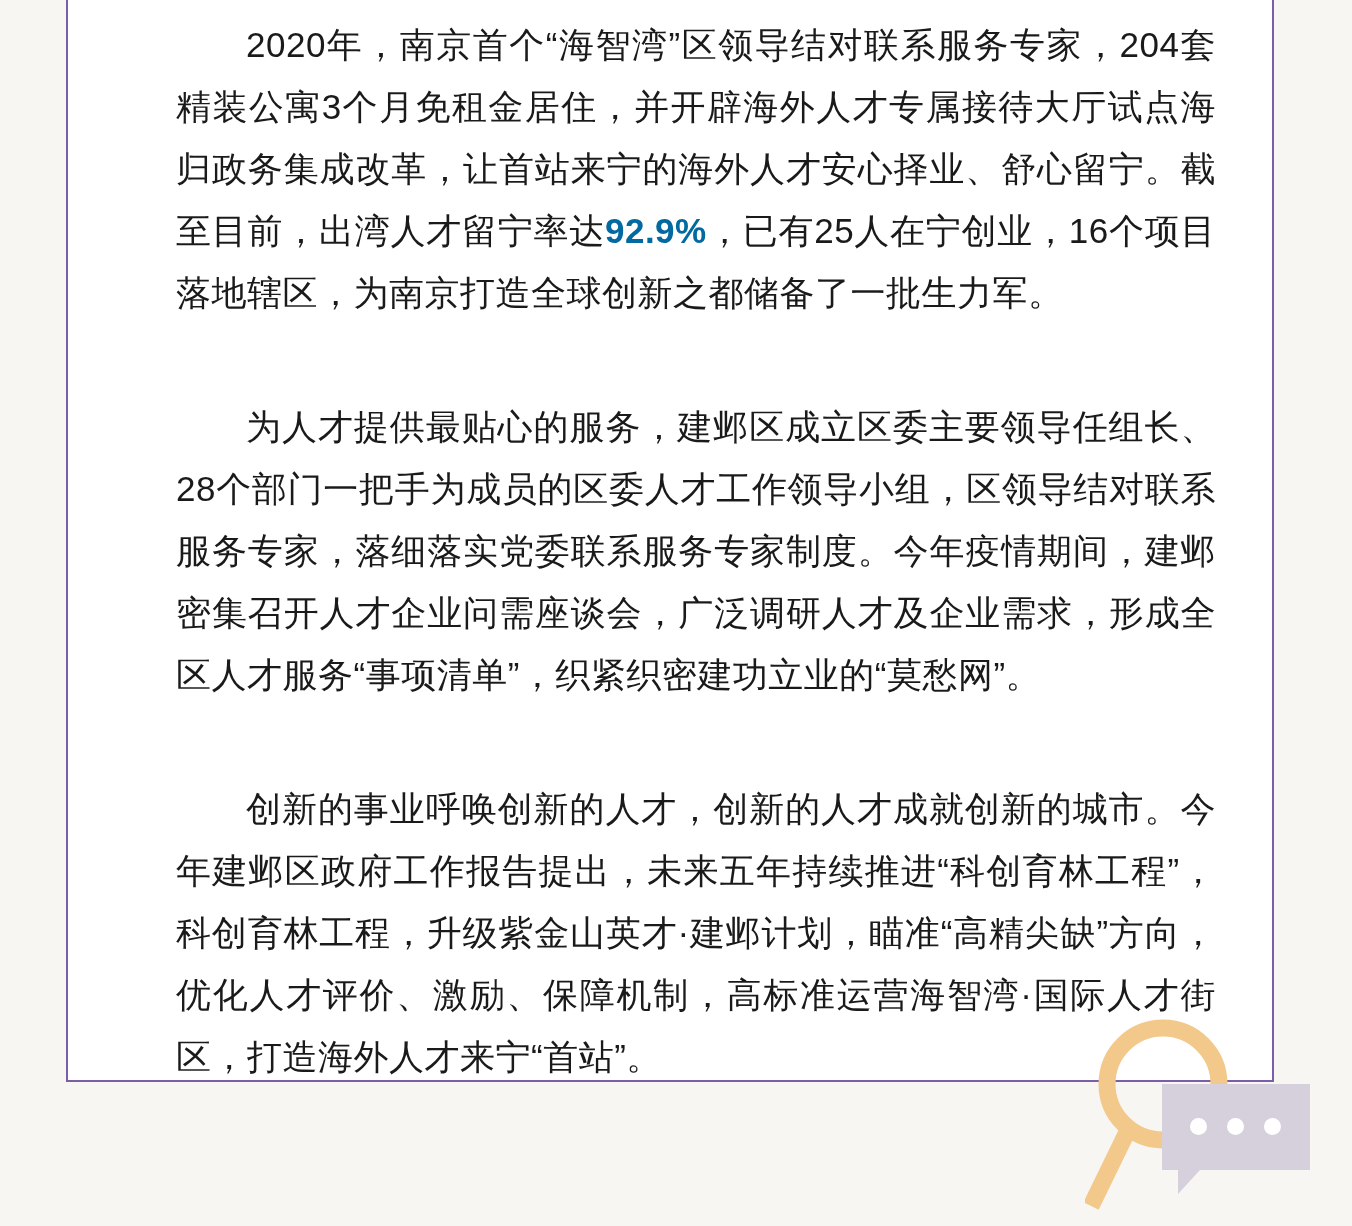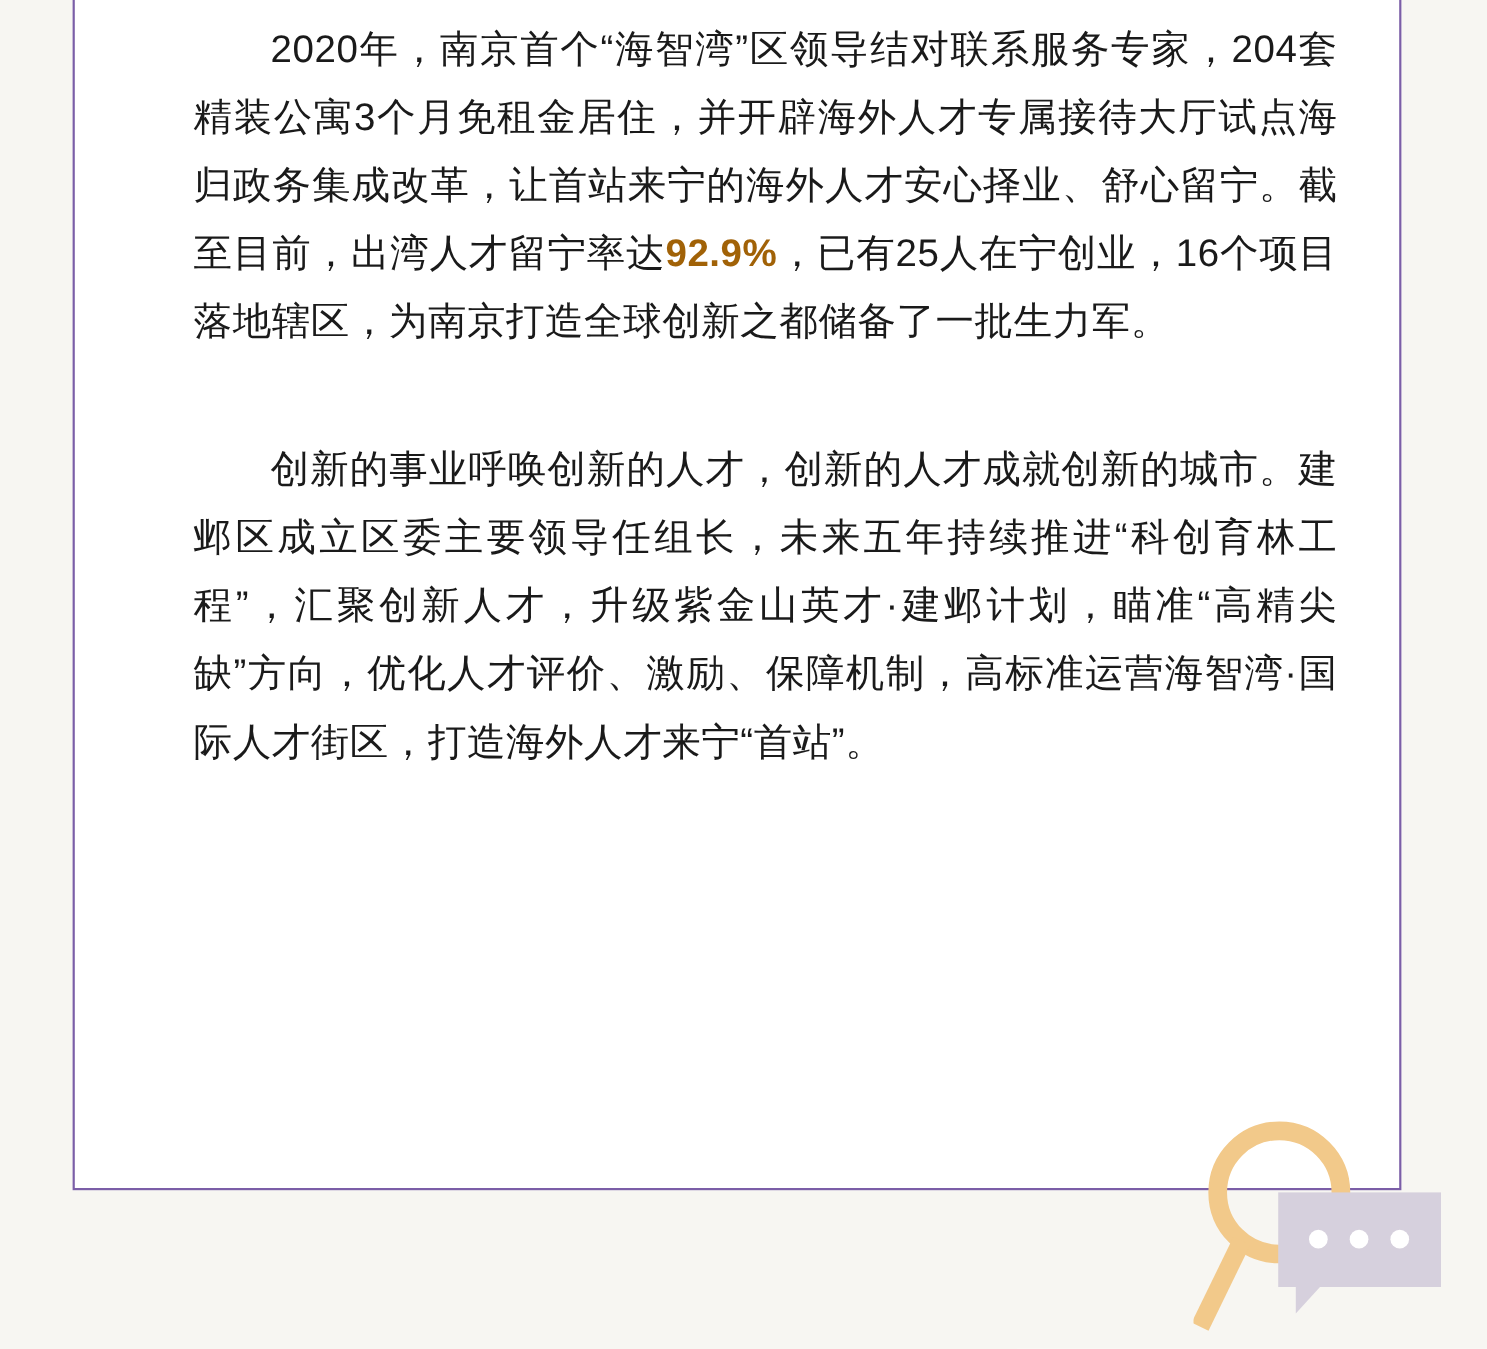--- a/index.html
+++ b/index.html
@@ -46,21 +46,21 @@
     color: #1a1a1a;
     text-align: justify;
     text-indent: 70px;
     letter-spacing: 0.5px;
     font-weight: 500;
   }
   p.para:last-child {
     margin-bottom: 0;
   }
   .highlight {
-    color: #a16207;
+    color: #0369a1;
     font-weight: bold;
   }
   
   .decor-magnifier {
     position: absolute;
     left: 1085px;
     top: 1010px;
     width: 200px;
     height: 216px;
   }
@@ -110,23 +110,26 @@
 
 <div class="page">
 
   <div class="article-card">
     <div class="article-body">
 
       <p class="para">
         <span>2020年，南京首个“海智湾”区领导结对联系服务专家，204套精装公寓3个月免租金居住，并开辟海外人才专属接待大厅试点海归政务集成改革，让首站来宁的海外人才安心择业、舒心留宁。截至目前，出湾人才留宁率达</span><span class="highlight">92.9%</span><span>，已有25人在宁创业，16个项目落地辖区，为南京打造全球创新之都储备了一批生力军。</span>
       </p>
 
+      <p class="para">
+        <span>为人才提供最贴心的服务，建邺区成立区委主要领导任组长、28个部门一把手为成员的区委人才工作领导小组，区领导结对联系服务专家，落细落实党委联系服务专家制度。今年疫情期间，建邺密集召开人才企业问需座谈会，广泛调研人才及企业需求，形成全区人才服务“事项清单”，织紧织密建功立业的“莫愁网”。</span>
+      </p>
 
       <p class="para">
-        <span>创新的事业呼唤创新的人才，创新的人才成就创新的城市。建邺区成立区委主要领导任组长，未来五年持续推进“科创育林工程”，汇聚创新人才，升级紫金山英才·建邺计划，瞄准“高精尖缺”方向，优化人才评价、激励、保障机制，高标准运营海智湾·国际人才街区，打造海外人才来宁“首站”。</span>
+        <span>创新的事业呼唤创新的人才，创新的人才成就创新的城市。今年建邺区政府工作报告提出，未来五年持续推进“科创育林工程”，科创育林工程，升级紫金山英才·建邺计划，瞄准“高精尖缺”方向，优化人才评价、激励、保障机制，高标准运营海智湾·国际人才街区，打造海外人才来宁“首站”。</span>
       </p>
 
     </div>
   </div>
 
   <div class="decor-magnifier">
     <svg width="200" height="216" viewBox="0 0 200 216" xmlns="http://www.w3.org/2000/svg">
       <circle cx="78" cy="74" r="56" fill="none" stroke="#f2c98a" stroke-width="17"></circle>
       <line x1="44" y1="118" x2="6" y2="196" stroke="#f2c98a" stroke-width="17" stroke-linecap="butt"></line>
     </svg>

